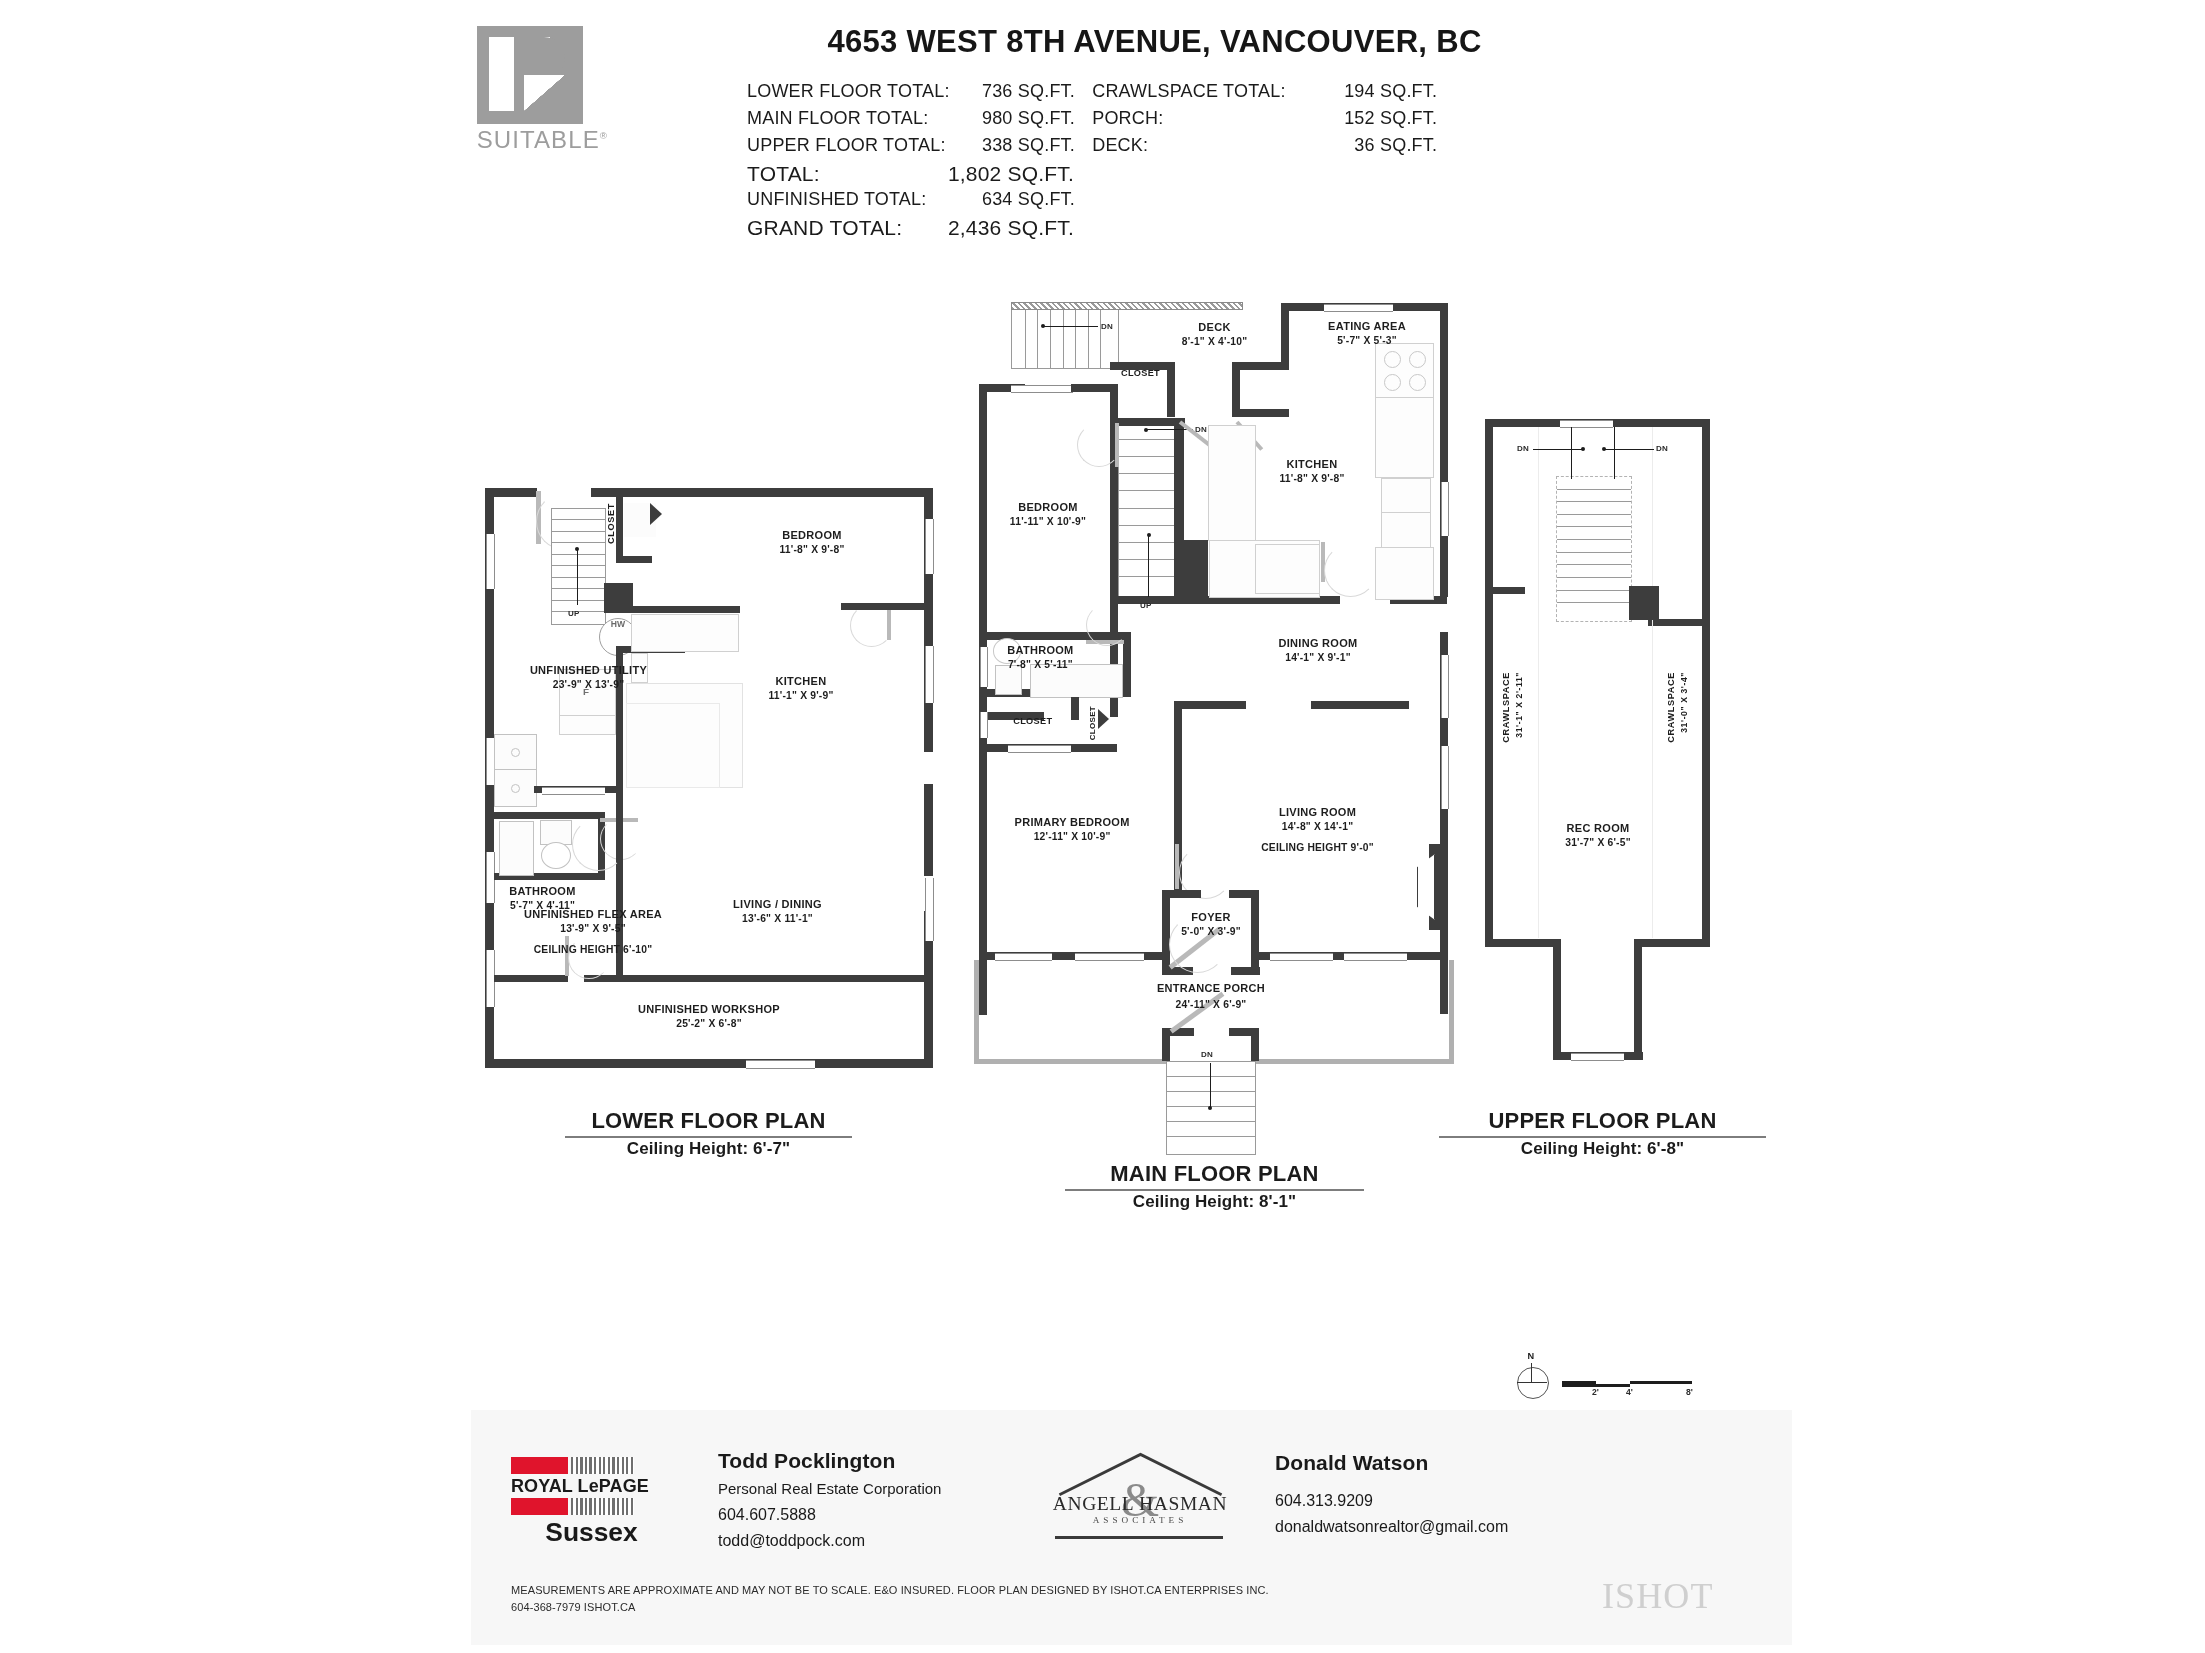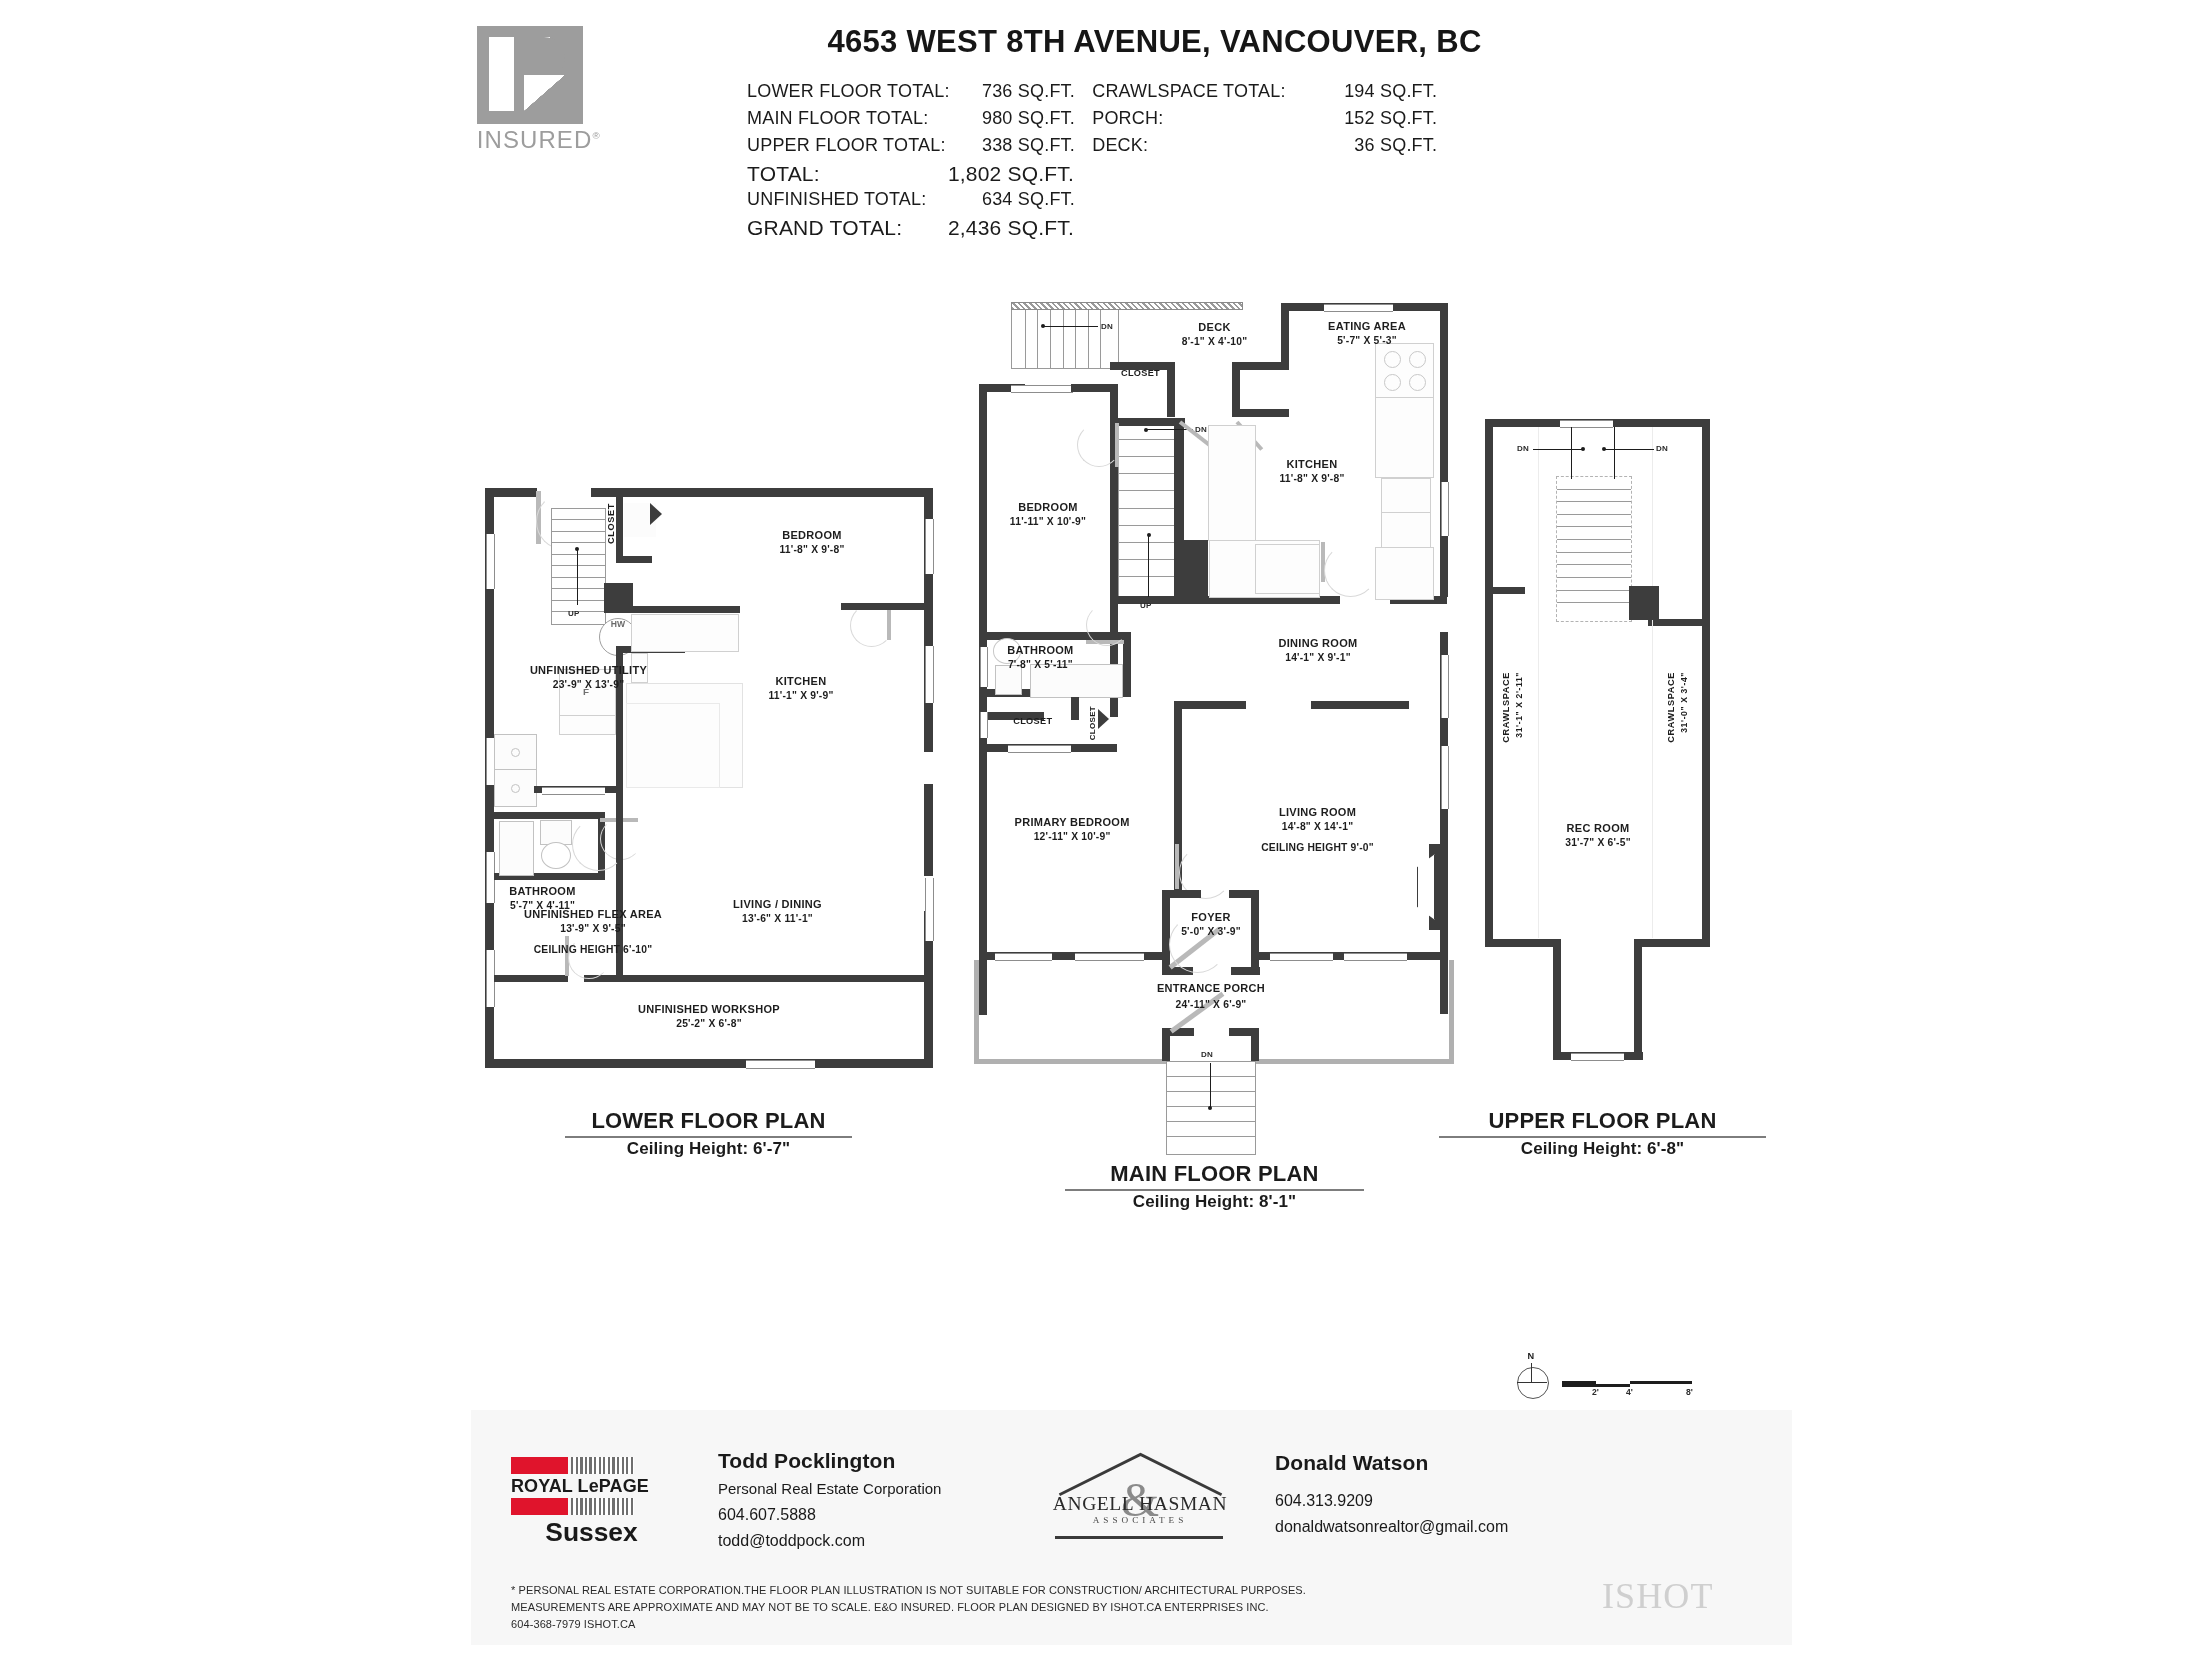--- a/index.html
+++ b/index.html
@@ -120,21 +120,21 @@
 <div id="header">
 
   <div id="realtor-logo">
     <div id="realtor-mark">
       <div class="bar b1"></div>
       <div class="bar b2"></div>
       <div class="arc"></div>
       <div class="diag"></div>
     </div>
     <div id="realtor-word">
-      <span>INSURED</span><sup>®</sup>
+      <span>SUITABLE</span><sup>®</sup>
     </div>
   </div>
 
   <div id="plan-title">4653 WEST 8TH AVENUE, VANCOUVER, BC</div>
 
   <div id="areas">
     <div class="area-row">
       <div class="acell alabel">LOWER FLOOR TOTAL:</div>
       <div class="acell aval">736 SQ.FT.</div>
       <div class="acell alabel2">CRAWLSPACE TOTAL:</div>
@@ -606,20 +606,19 @@
     <div id="ah-rule"></div>
   </div>
 
   <div class="agent" style="left:804px;top:41px;width:459px;">
     <div class="ag-name">Donald Watson</div>
     <div class="ag-line" style="margin-top:17px;">604.313.9209</div>
     <div class="ag-line">donaldwatsonrealtor@gmail.com</div>
   </div>
 
   <div id="disclaimer">
-    <div>* PERSONAL REAL ESTATE CORPORATION.THE FLOOR PLAN ILLUSTRATION IS NOT SUITABLE FOR CONSTRUCTION/ ARCHITECTURAL PURPOSES.</div>
     <div>MEASUREMENTS ARE APPROXIMATE AND MAY NOT BE TO SCALE. E&amp;O INSURED. FLOOR PLAN DESIGNED BY ISHOT.CA ENTERPRISES INC.</div>
     <div>604-368-7979  ISHOT.CA</div>
   </div>
 
   <div id="ishot">ISHOT</div>
 </div>
 
 
 </body></html>

